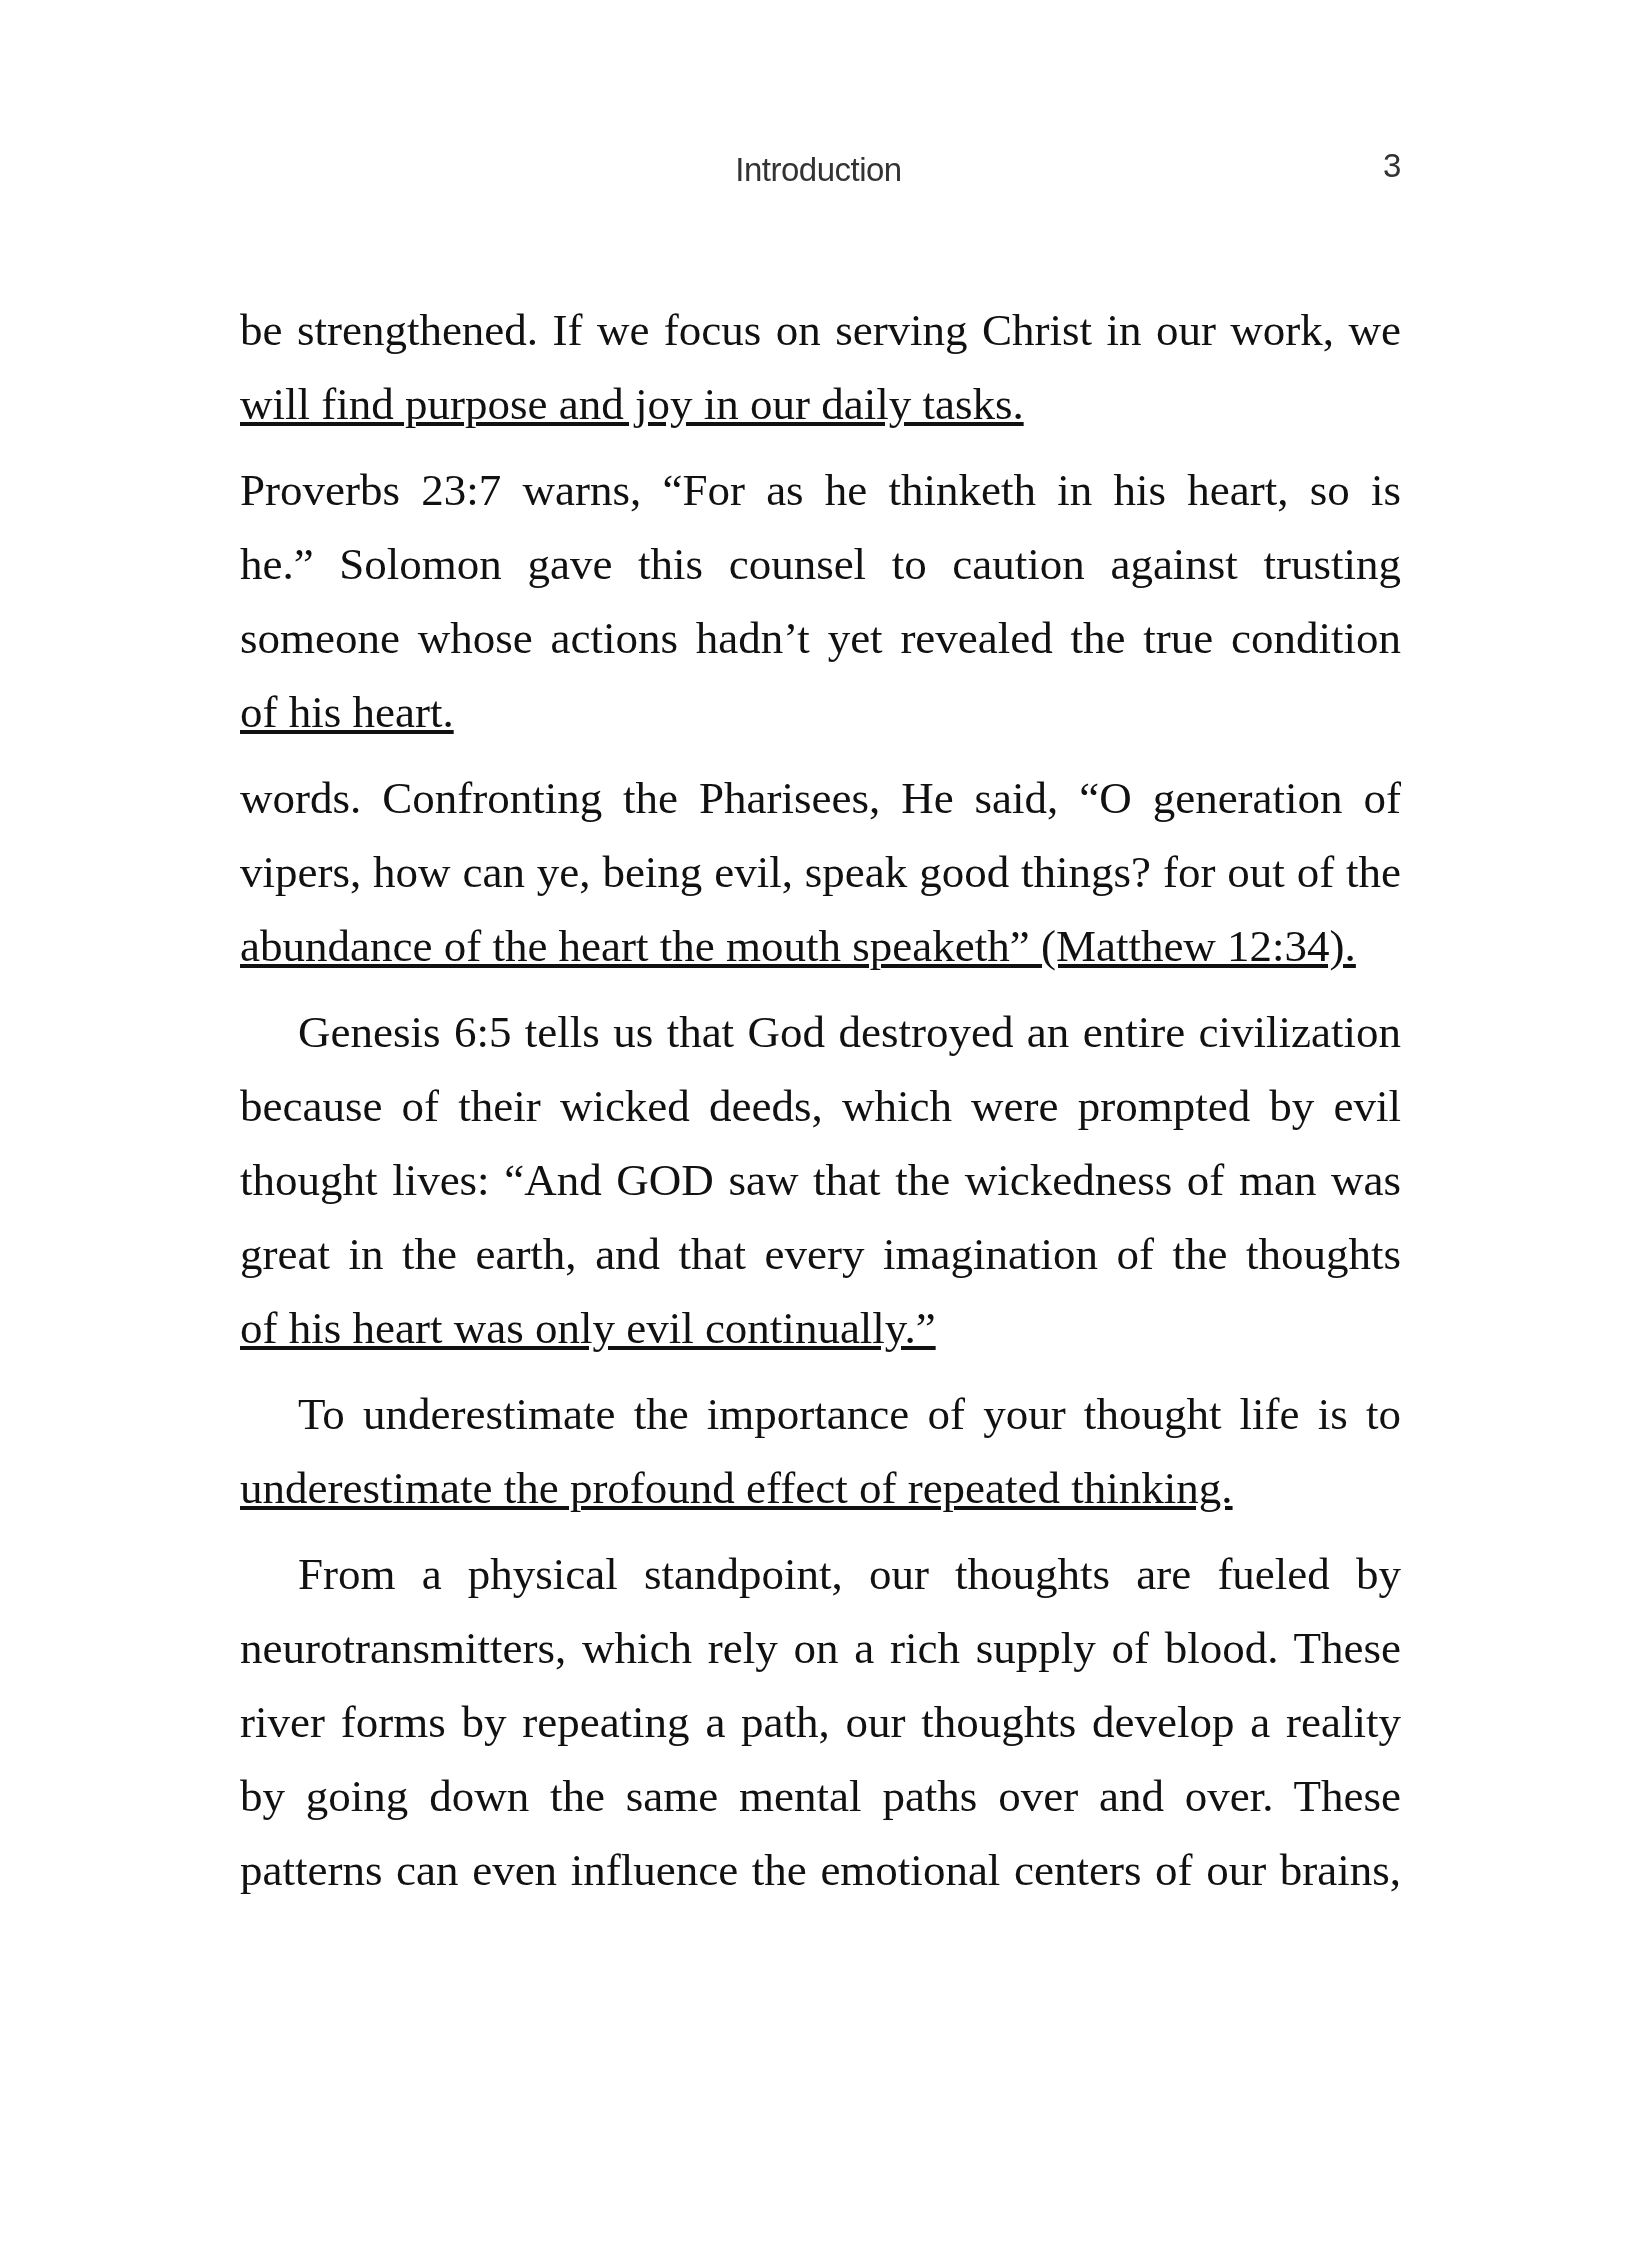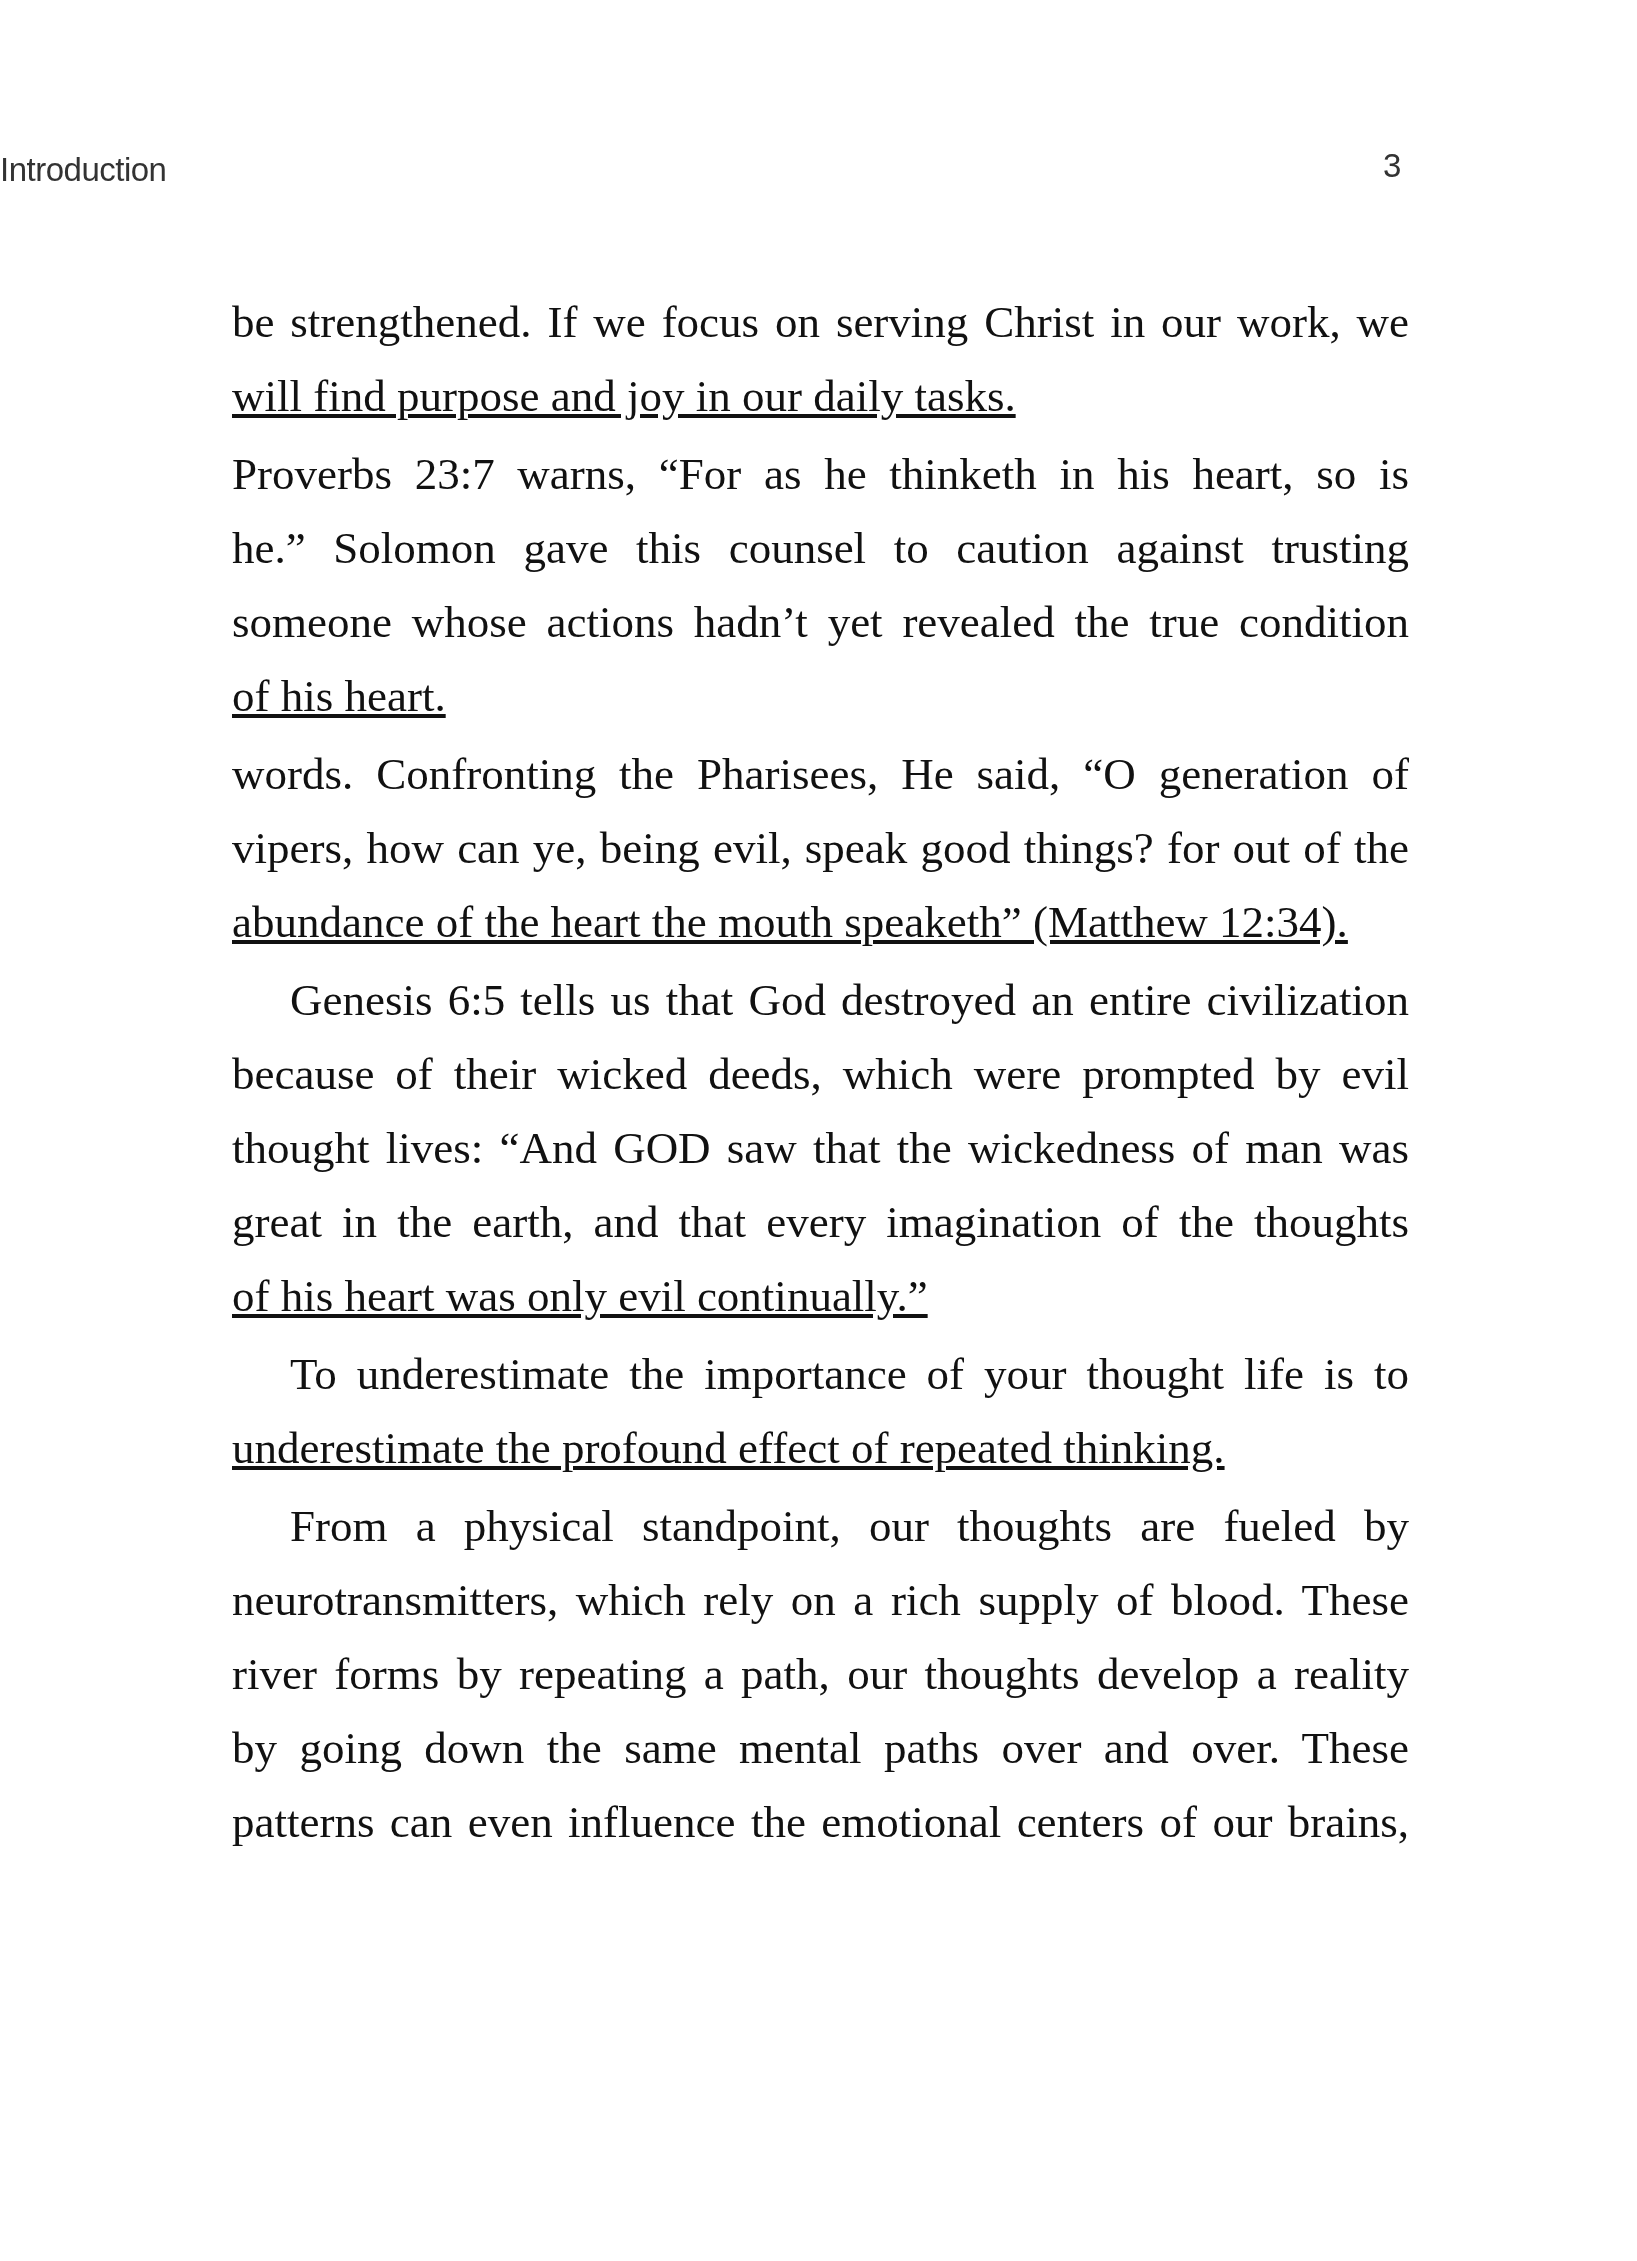--- a/index.html
+++ b/index.html
@@ -1,32 +1,32 @@
 <!DOCTYPE html>
 <html style="font-size:8.3px"><head>
 <meta charset="utf-8">
 <style>
   html, body { margin:0; padding:0; background:#ffffff; }
   body { width:1637px; height:2261px; position:relative; overflow:hidden; }
   .page { position:absolute; left:0; top:0; width:1637px; height:2261px; background:#fff; }
   .running-head {
-    position:absolute; top:151px; left:0; width:1637px; 
+    position:absolute; top:151px; left:0; width:1637px; text-align:center;
     font-family:"Liberation Sans", sans-serif; font-size:33px; color:#333;
     letter-spacing:-0.5px;
   }
   .page-num {
     position:absolute; top:147px; left:1383px;
     font-family:"Liberation Sans", sans-serif; font-size:33px; color:#333;
   }
   .body-text {
     position:absolute; left:228px; top:281px; width:1185px;
     font-family:"Liberation Serif", serif; font-size:45px; line-height:74px;
     color:#111; text-align:justify;
   }
-  .para { margin:4px; text-indent:0; }
+  .para { margin:12px; text-indent:0; }
   .line { display:block; text-align:justify; text-align-last:justify; white-space:nowrap; }
   .line.last { text-align-last:left;text-decoration:underline; }
   .line.first-indent { padding-left:58px; }
 </style>
 </head>
 <body>
 
 <div class="page">
   <div class="running-head">Introduction</div>
   <div class="page-num">3</div>

